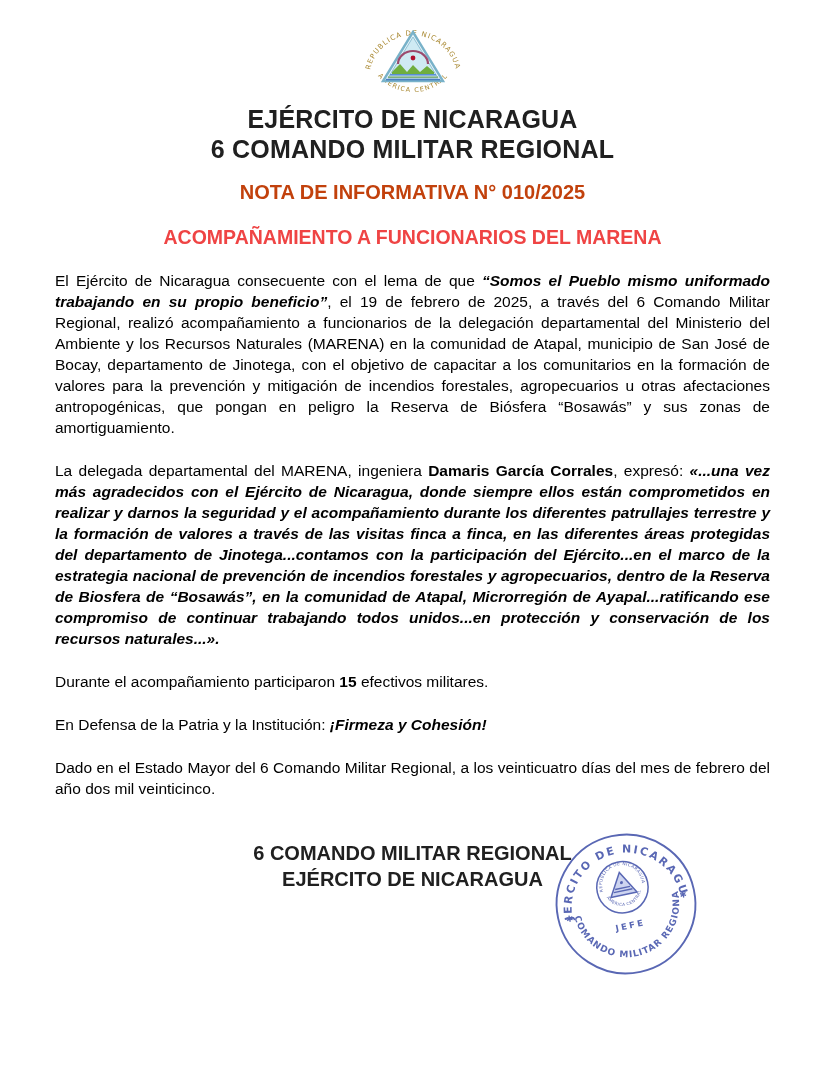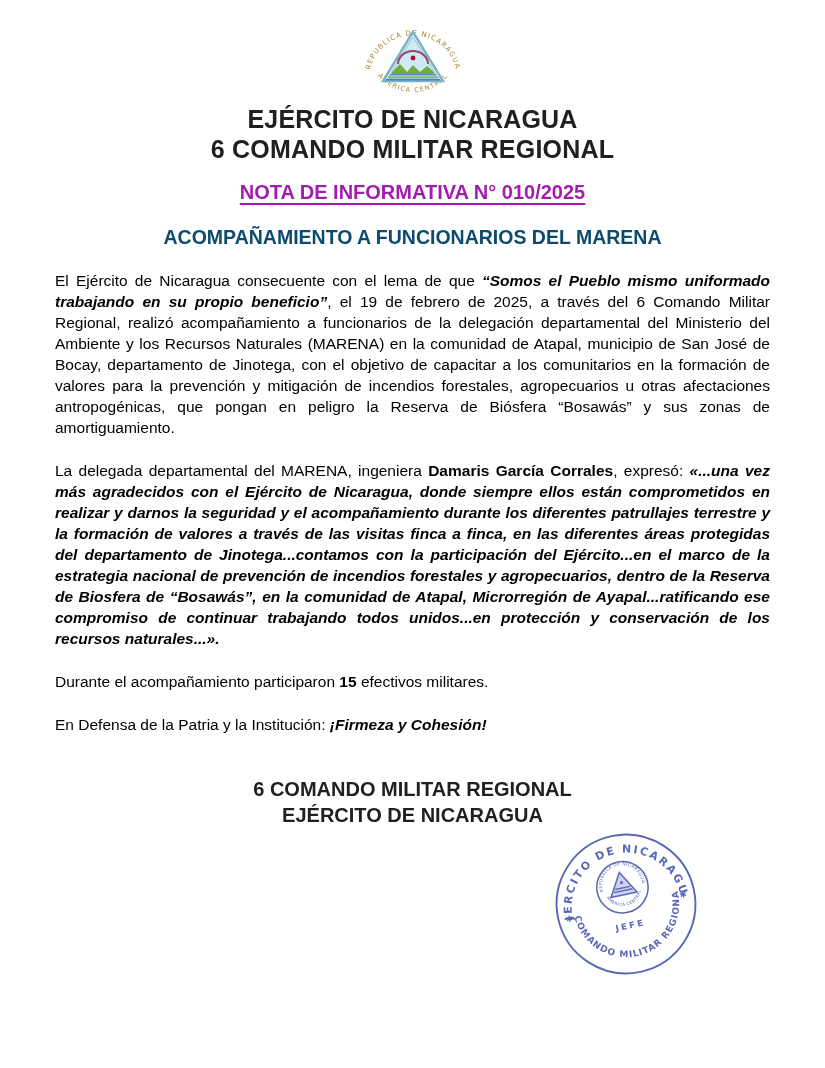--- a/index.html
+++ b/index.html
@@ -12,25 +12,25 @@
     overflow:hidden;
   }
   .crest-wrap{padding-top:20px;text-align:center;}
   .headings{ text-align:center; }
   .h-main{
     font-size:25px;line-height:30px;font-weight:700;
     color:#202020;letter-spacing:.2px;margin-top:4px;
   }
   .note-title-wrap{margin-top:17px;}
   .note-title{
-    display:inline-block;font-size:20px;font-weight:700;color:#a21caf;
-    text-decoration:underline;text-decoration-thickness:2px;text-underline-offset:4px;
+    display:inline-block;font-size:20px;font-weight:700;color:#c2410c;
+    text-decoration-thickness:2px;text-underline-offset:4px;
   }
   .subject-title{
-    margin-top:22px;font-size:19.5px;font-weight:700;color:#0c4a6e;
+    margin-top:22px;font-size:19.5px;font-weight:700;color:#ef4444;
   }
   .content{
     margin:21px 55px 0 55px;
   }
   .para{
     font-size:15.5px;line-height:21px;text-align:justify;
     margin:0 0 22px 0;color:#000000;
   }
   .run-regular{font-weight:400;font-style:normal;}
   .run-bold{font-weight:700;font-style:normal;margin-top:48px;}
@@ -84,20 +84,21 @@
       <span class="note-title">NOTA DE INFORMATIVA N° 010/2025</span>
     </div>
     <div class="subject-title">ACOMPAÑAMIENTO A FUNCIONARIOS DEL MARENA</div>
   </div>
 
   <div class="content" id="paragraphs">
       <p class="para"><span class="run-regular">El Ejército de Nicaragua consecuente con el lema de que </span><span class="run-bolditalic">“Somos el Pueblo mismo uniformado trabajando en su propio beneficio”</span><span class="run-regular">, el 19 de febrero de 2025, a través del 6 Comando Militar Regional, realizó acompañamiento a funcionarios de la delegación departamental del Ministerio del Ambiente y los Recursos Naturales (MARENA) en la comunidad de Atapal, municipio de San José de Bocay, departamento de Jinotega,  con el objetivo de capacitar a los comunitarios en la formación de valores para la prevención y mitigación de incendios forestales, agropecuarios u otras afectaciones antropogénicas, que pongan en peligro la Reserva de Biósfera “Bosawás” y sus zonas de amortiguamiento.</span></p>
       <p class="para"><span class="run-regular">La delegada departamental del MARENA, ingeniera </span><span class="run-bold">Damaris García Corrales</span><span class="run-regular">, expresó: </span><span class="run-bolditalic">«...una vez más agradecidos con el Ejército de Nicaragua, donde siempre ellos están comprometidos en realizar y darnos la seguridad y el acompañamiento durante los diferentes patrullajes terrestre y la formación de valores a través de las visitas finca a finca, en las diferentes áreas protegidas del departamento de Jinotega...contamos con la participación del Ejército...en el marco de la estrategia nacional de prevención de incendios forestales y agropecuarios, dentro de la Reserva de Biosfera de “Bosawás”, en la comunidad de Atapal, Microrregión de Ayapal...ratificando ese compromiso de continuar trabajando todos unidos...en protección y conservación de los recursos naturales...».</span></p>
       <p class="para"><span class="run-regular">Durante el acompañamiento participaron </span><span class="run-bold">15</span><span class="run-regular"> efectivos militares.</span></p>
       <p class="para"><span class="run-regular">En Defensa de la Patria y la Institución: </span><span class="run-bolditalic">¡Firmeza y Cohesión!</span></p>
+      <p class="para"><span class="run-regular">Dado en el Estado Mayor del 6 Comando Militar Regional, a los veinticuatro días del mes de febrero del año dos mil veinticinco.</span></p>
     </div>
 
   <div class="signature">
     <div>6 COMANDO MILITAR REGIONAL</div>
     <div>EJÉRCITO DE NICARAGUA</div>
   </div>
 
   <svg class="stamp" viewBox="0 0 160 160">
     <defs>
       <path id="stampTop" d="M 22 84 A 58 58 0 1 1 138 84" fill="none"></path>

